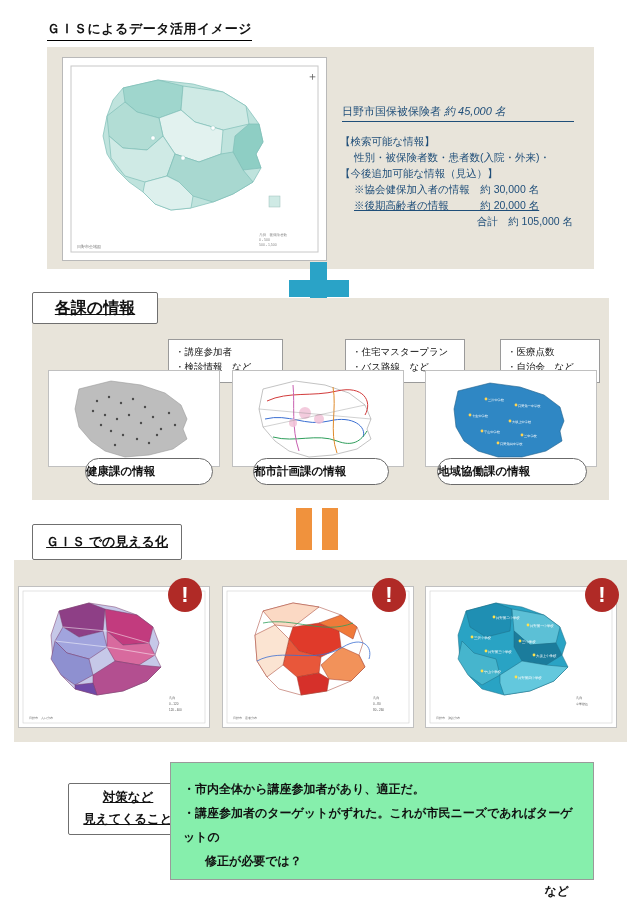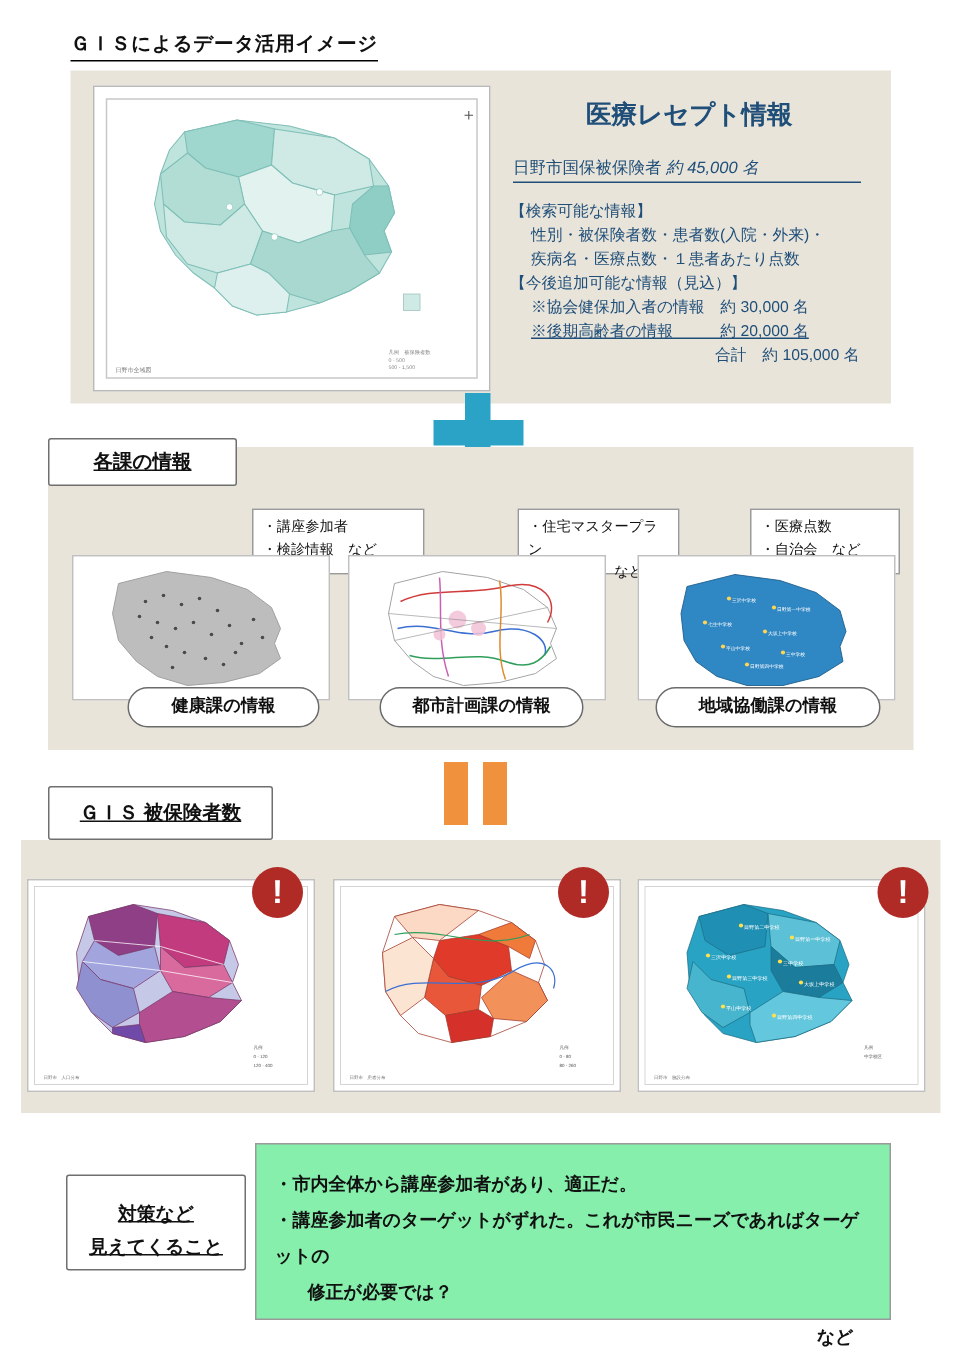--- a/index.html
+++ b/index.html
@@ -61,46 +61,46 @@
   .plus-sign{
     position:absolute;left:289px;top:262px;width:60px;height:52px;
   }
   .plus-sign .h{position:absolute;left:0;top:18px;width:60px;height:17px;background:#2aa3c7;}
   .plus-sign .v{position:absolute;left:21px;top:0;width:17px;height:52px;background:#2aa3c7;}
 
   
   #band-mid{left:32px;top:298px;width:577px;height:202px;}
   .sec-label{
     position:absolute;background:#ffffff;border:1px solid #6f6f6f;
-    font-size:13px;font-weight:bold;text-align:center;
+    font-size:16px;font-weight:bold;text-align:center;
     border-radius:2px;
   }
   #label-kakuka{left:32px;top:292px;width:124px;height:30px;line-height:30px;
     text-decoration:underline;}
   #label-gis{left:32px;top:524px;width:148px;height:34px;line-height:34px;
     text-decoration:underline;font-size:13px;}
-  #label-taisaku{left:44px;top:783px;width:118px;height:48px;
-    font-size:12.5px;line-height:22px;padding-top:14px;text-decoration:underline;}
+  #label-taisaku{left:68px;top:783px;width:118px;height:48px;
+    font-size:12.5px;line-height:22px;padding-top:2px;text-decoration:underline;}
 
   .callout{
     position:absolute;background:#ffffff;border:1px solid #9a9a9a;
     font-size:9.5px;line-height:15px;padding:4px 6px;box-sizing:border-box;
   }
   #callout-1{left:168px;top:339px;width:115px;height:44px;}
-  #callout-2{left:345px;top:339px;width:108px;height:44px;}
+  #callout-2{left:345px;top:339px;width:120px;height:44px;}
   #callout-3{left:500px;top:339px;width:100px;height:44px;}
 
   .mid-map{position:absolute;top:370px;width:170px;height:95px;background:#ffffff;border:1px solid #c0c0c0;overflow:hidden;}
   #mid-map-1{left:48px;}
   #mid-map-2{left:232px;}
   #mid-map-3{left:425px;}
 
   .pill{
     position:absolute;background:#ffffff;border:1px solid #6b6b6b;
-    border-radius:14px;height:25px;line-height:25px;text-align:center;
+    border-radius:14px;height:25px;line-height:25px;text-align:left;
     font-size:11.5px;font-weight:bold;
   }
   #pill-1{left:85px;top:458px;width:126px;}
   #pill-2{left:253px;top:458px;width:134px;}
   #pill-3{left:437px;top:458px;width:148px;}
 
   
   .eq-sign{position:absolute;left:296px;top:508px;width:46px;height:42px;}
   .eq-sign span{position:absolute;top:0;width:16px;height:42px;background:#f0923d;}
   .eq-sign .l{left:0;}
@@ -166,29 +166,27 @@
       <text x="244" y="22" font-size="11" fill="#555">＋</text>
       <rect x="206" y="138" width="11" height="11" fill="#cfeae5" stroke="#9bbfba" stroke-width="0.5"></rect>
       <text x="14" y="190" font-size="4" fill="#777">日野市全域図</text>
       <text x="196" y="178" font-size="3.5" fill="#888">凡例　被保険者数</text>
       <text x="196" y="183" font-size="3.5" fill="#888">0 - 500</text>
       <text x="196" y="188" font-size="3.5" fill="#888">500 - 1,500</text>
     </svg>
   </div>
 
   <div class="receipt-panel">
-    <div class="receipt-title">医療レセプト情報</div>
     <div class="receipt-line1">
       <span>日野市国保被保険者</span>
       <span class="amount">約 45,000 名</span>
     </div>
     <div class="receipt-body">
       <span>【検索可能な情報】</span>
       <span class="indent">性別・被保険者数・患者数(入院・外来)・</span>
-      <span class="indent">疾病名・医療点数・１患者あたり点数</span>
       <span>【今後追加可能な情報（見込）】</span>
       <span class="indent">※協会健保加入者の情報　約 30,000 名</span>
       <span class="indent under">※後期高齢者の情報　　　約 20,000 名</span>
       <span class="receipt-total">合計　約 105,000 名</span>
     </div>
   </div>
 
   <div class="plus-sign">
     <div class="h"></div>
       <div class="v"></div>
@@ -291,21 +289,21 @@
   <div class="pill" id="pill-1">健康課の情報</div>
   <div class="pill" id="pill-2">都市計画課の情報</div>
   <div class="pill" id="pill-3">地域協働課の情報</div>
 
   <div class="eq-sign">
     <span class="l"></span>
       <span class="r"></span>
   </div>
 
   <div class="band" id="band-bot"></div>
-  <div class="sec-label" id="label-gis">ＧＩＳ 被保険者数</div>
+  <div class="sec-label" id="label-gis">ＧＩＳ での見える化</div>
 
   <div class="big-map" id="big-map-1">
     <svg width="190" height="140" viewBox="0 0 190 140">
       <rect width="190" height="140" fill="#ffffff"></rect>
       <rect x="4" y="4" width="182" height="132" fill="none" stroke="#d0d0d0" stroke-width="0.6"></rect>
       <g stroke="#7a3a6a" stroke-width="0.5">
         <polygon points="40,24 70,16 96,20 118,28 134,40 140,56 136,68 142,80 128,94 104,104 78,108 56,102 44,90 34,74 32,48" fill="#c6c8e8"></polygon>
         <polygon points="40,24 70,16 86,22 84,44 60,50 44,40" fill="#8e3f86"></polygon>
         <polygon points="86,22 118,28 134,40 130,56 104,58 88,44" fill="#c23b7e"></polygon>
         <polygon points="44,40 60,50 84,44 88,60 70,72 48,66 36,54" fill="#a1a4dd"></polygon>

